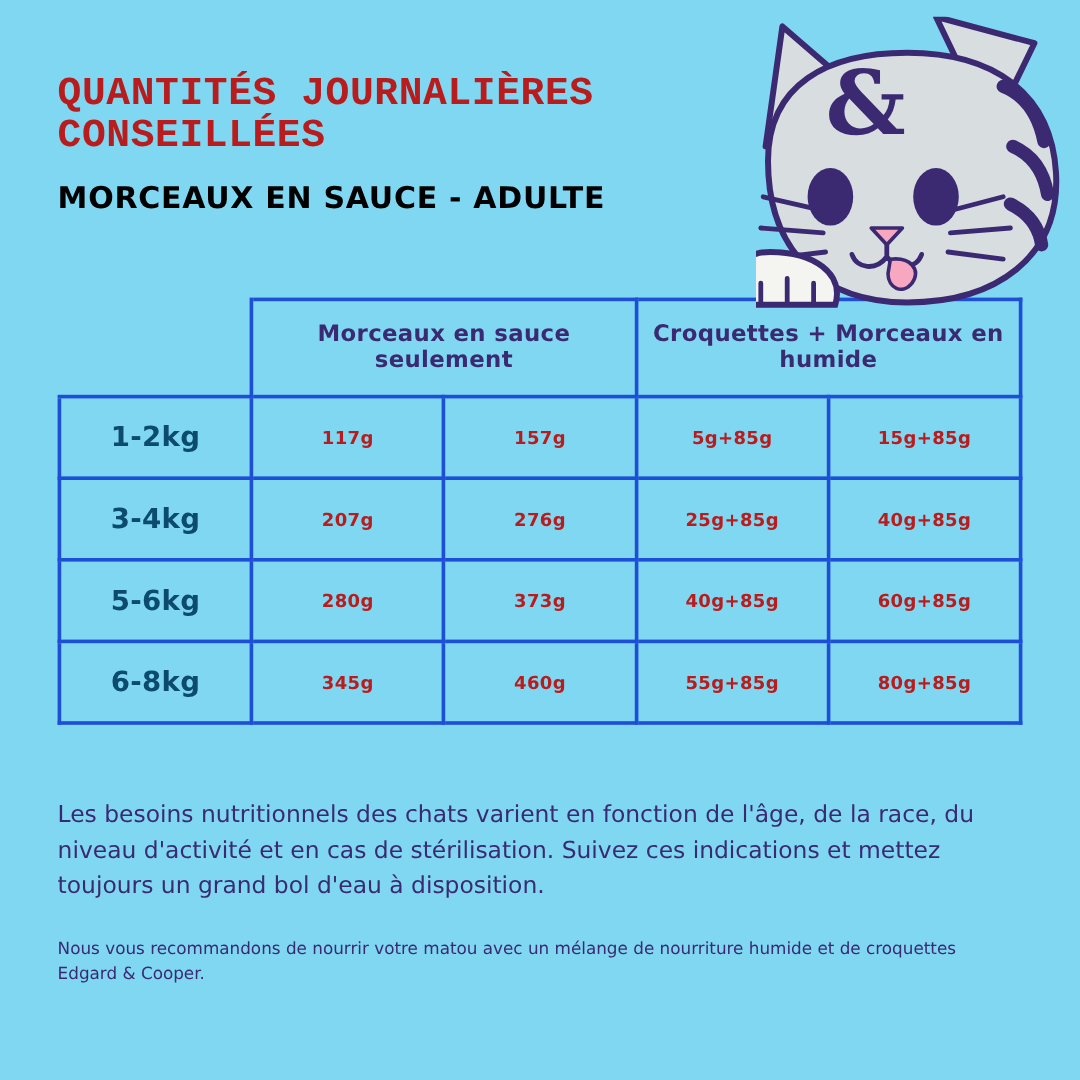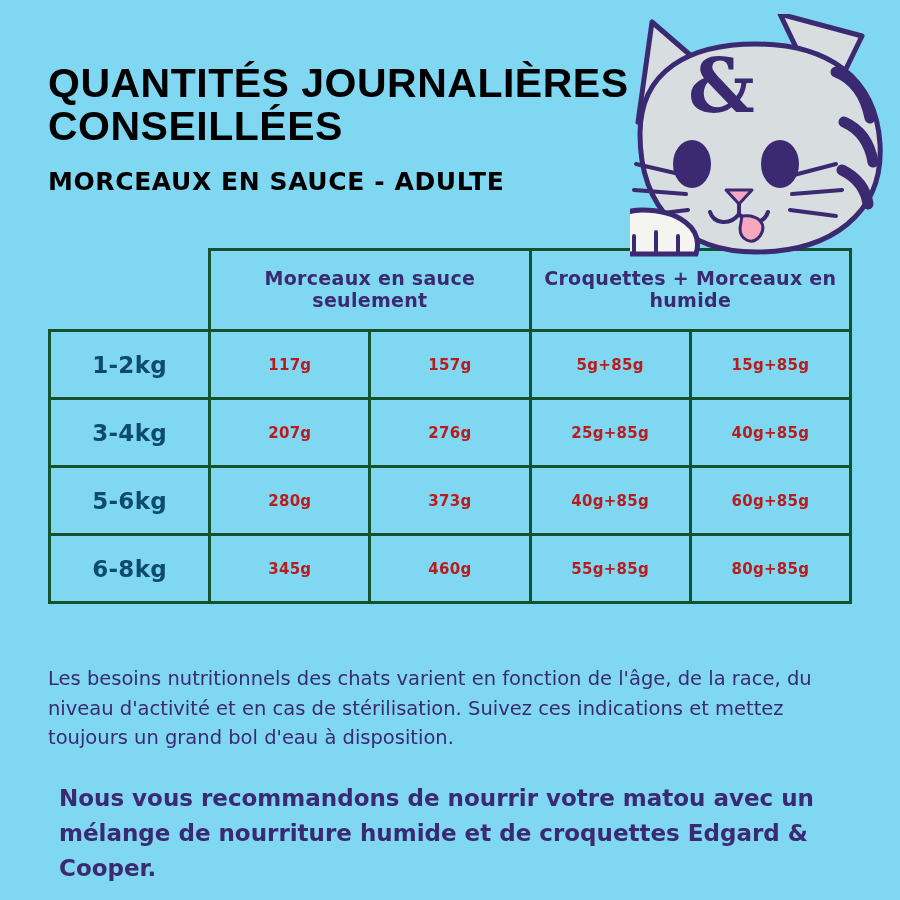--- a/index.html
+++ b/index.html
@@ -23,24 +23,24 @@
 
   
   .header {
     position: absolute;
     left: 48px;
     top: 62px;
     width: 660px;
     z-index: 5;
   }
   .title {
-    color: #000000;
-    font-family: Liberation Sans, sans-serif;
-    font-weight: bold;
-    font-size: 41px;
+    color: #b91c1c;
+    font-family: Liberation Mono, monospace;
+    font-weight: bold;
+    font-size: 33px;
     line-height: 1.06;
     letter-spacing: 0.5px;
     margin: 0;
     text-transform: uppercase;
   }
   .subtitle {
     color: #000000;
     font-family: "DejaVu Sans", sans-serif;
     font-weight: bold;
     font-size: 25px;
@@ -65,21 +65,21 @@
     left: 48px;
     top: 248px;
     width: 804px;
   }
   table.qty {
     border-collapse: collapse;
     width: 804px;
     table-layout: fixed;
   }
   table.qty td, table.qty th {
-    border: 3px solid #14532d;
+    border: 3px solid #1d4ed8;
     text-align: center;
     vertical-align: middle;
     padding: 0;
   }
   .no-border-tl {
     border-top: none !important;
     border-left: none !important;
     background: transparent;
   }
   .grp-head {
@@ -125,24 +125,24 @@
     width: 790px;
   }
   .note {
     color: #3b2a72;
     font-size: 19.5px;
     line-height: 1.52;
     margin: 0;
   }
   .note-bold {
     color: #3b2a72;
-    font-size: 23px;
-    font-weight: bold;
+    font-size: 14px;
+    font-weight: normal;
     line-height: 1.52;
-    margin: 28px 0 0 11px;
+    margin: 28px 0 0 0;
   }
 </style>
 </head>
 <body>
 
 <div class="page">
 
   <div class="header">
     <h1 class="title">QUANTITÉS JOURNALIÈRES CONSEILLÉES</h1>
     <div class="subtitle">MORCEAUX EN SAUCE - ADULTE</div>

